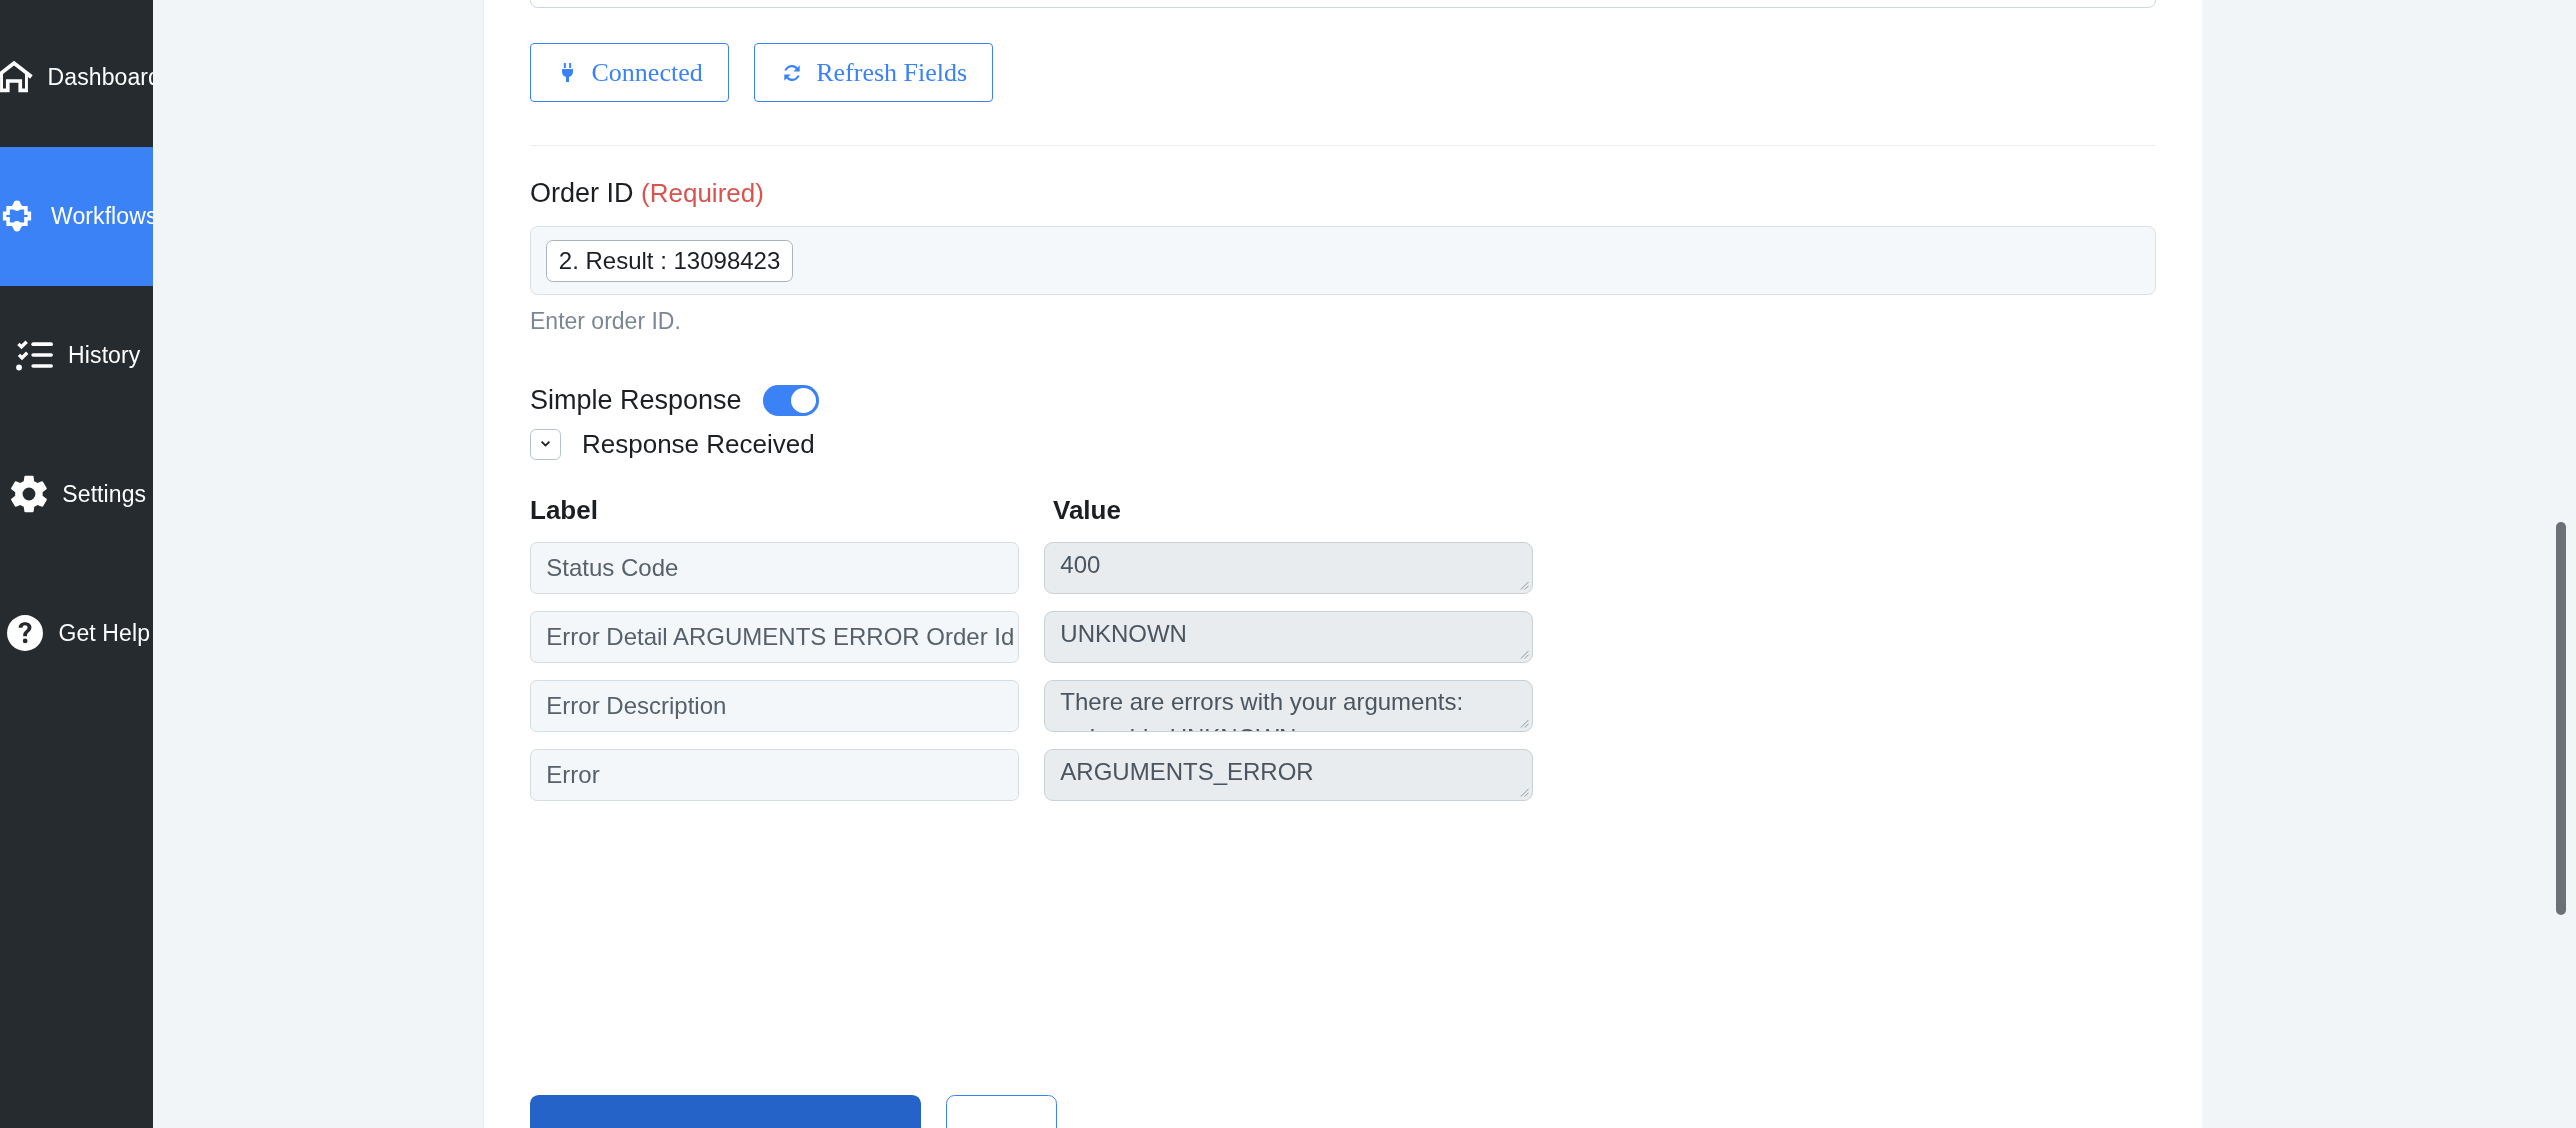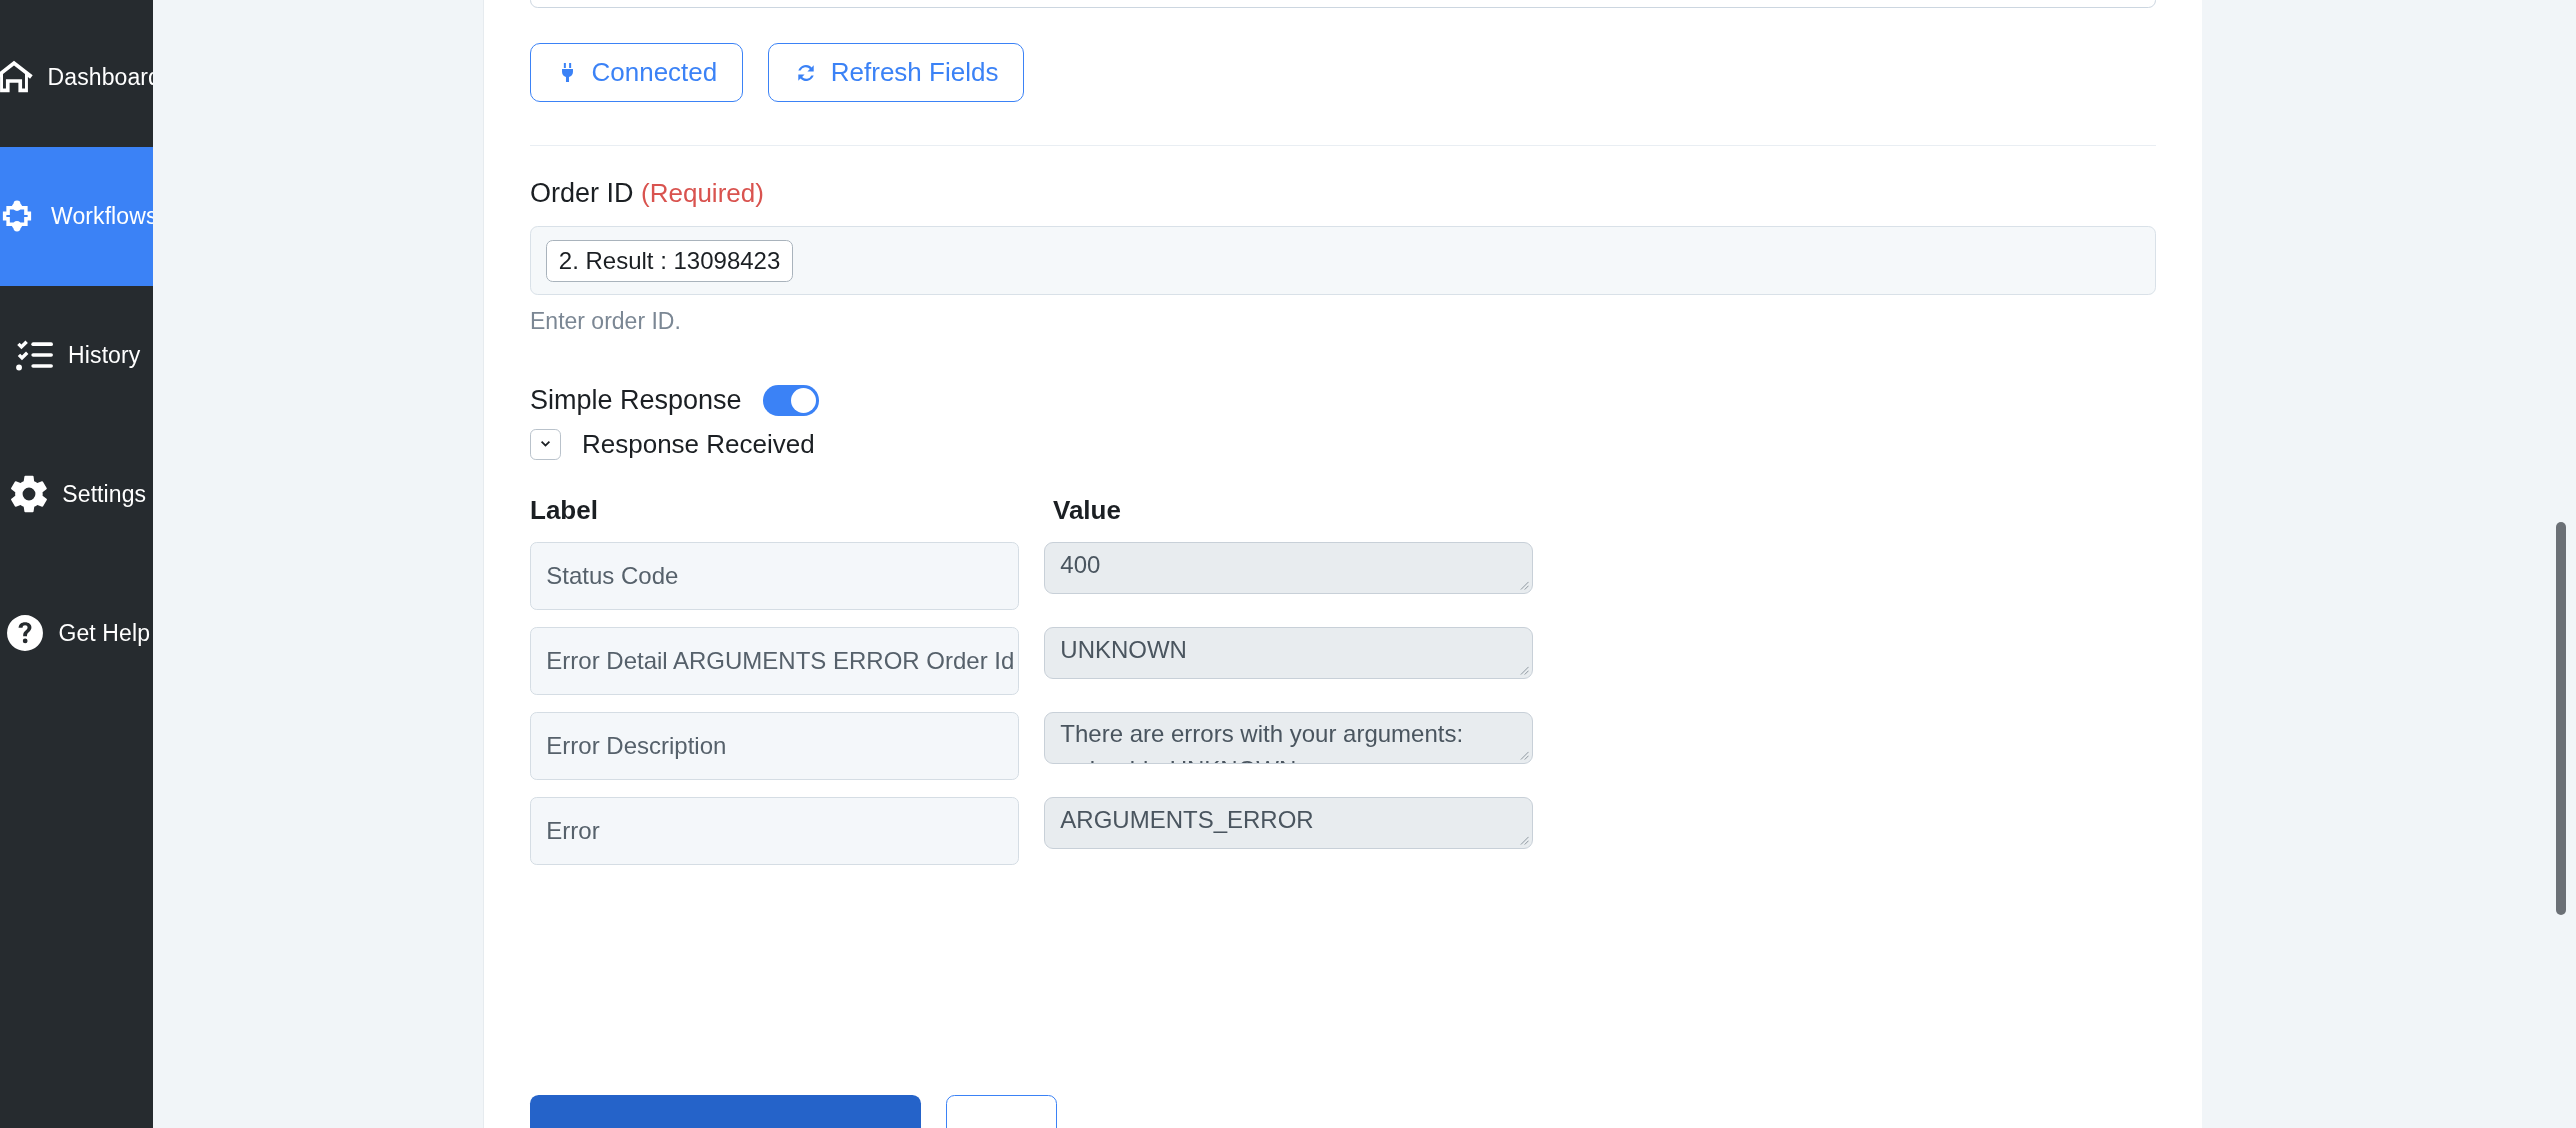--- a/index.html
+++ b/index.html
@@ -68,30 +68,30 @@
   }
 
   
   .btn-row {
     display: flex; gap: 25px;
     padding-top: 43px;
   }
   .outline-btn {
     height: 59px;
     border: 1.9px solid #3b82f6;
-    border-radius: 10px;
+    border-radius: 4px;
     background: #ffffff;
     color: #3b82f6;
     font-size: 26px;
     display: inline-flex;
     align-items: center;
     gap: 12.5px;
     padding: 0 25px;
     cursor: pointer;
-    font-family: Liberation Sans, sans-serif;
+    font-family: Liberation Serif, serif;
   }
   .outline-btn svg { display:block; fill:#3b82f6; }
 
   .hr {
     margin-top: 43px;
     border-top: 1px solid #e9eef3;
     height: 0;
   }
 
   
@@ -184,21 +184,21 @@
   .col-value { flex: 0 0 489px; }
 
   .kv-rows { margin-top: 15.3px; }
   .kv-row {
     display: flex;
     gap: 25px;
     margin-bottom: 17px;
   }
   .kv-cell-label {
     flex: 0 0 489px;
-    height: 68px;
+    height: 52px;
     border: 1px solid #d5dde4;
     border-radius: 6.7px;
     background: #f4f7fa;
     color: #56616b;
     font-size: 24px;
     display: flex; align-items: center;
     padding: 0 15.3px;
     white-space: nowrap;
     overflow: hidden;
     cursor: text;

